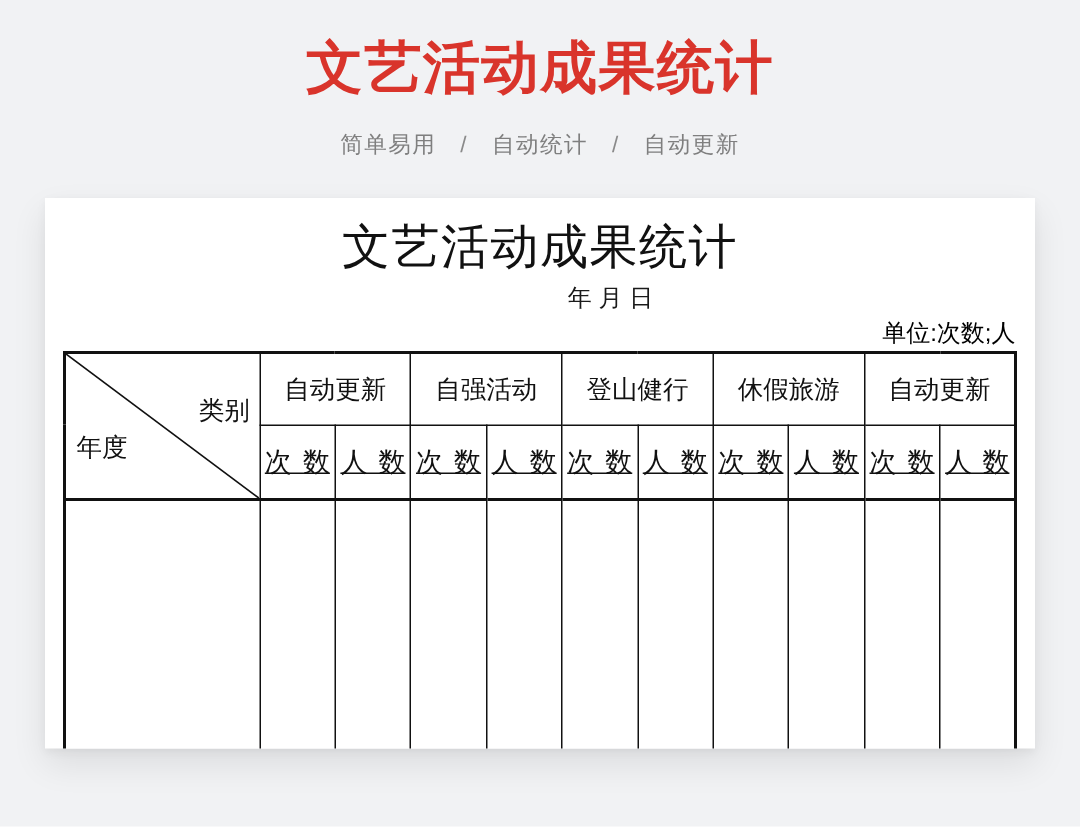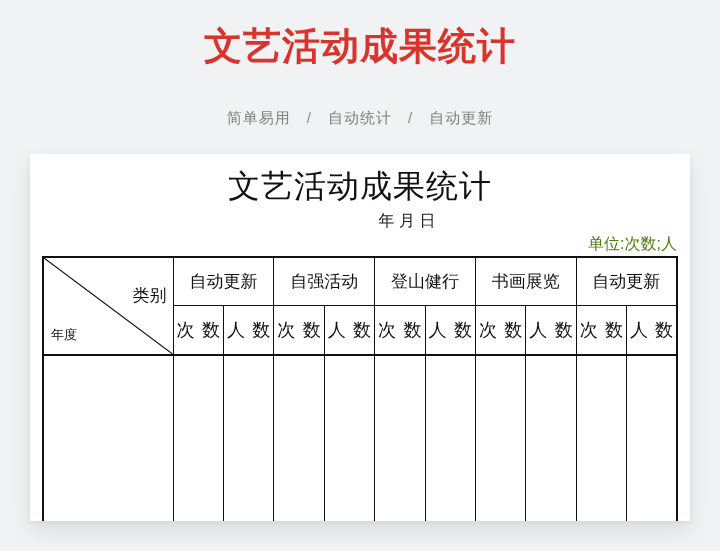--- a/index.html
+++ b/index.html
@@ -16,21 +16,21 @@
     margin: 0;
     padding-top: 25px;
     text-align: center;
     font-size: 38px;
     line-height: 1.15;
     font-weight: 900;
     letter-spacing: 1px;
     color: #d9342b; 
   }
   .page-subtitle {
-    margin-top: 40px;
+    margin-top: 18px;
     text-align: center;
     font-size: 15px;
     color: #7f7f7f;
     letter-spacing: 1px;
   }
   .page-subtitle .sep {
     display: inline-block;
     margin: 0 16px;
     color: #8a8a8a;
   }
@@ -59,21 +59,21 @@
     text-align: center;
     font-size: 16px;
     color: #1a1a1a;
     transform: translateX(47px);
   }
   .unit-line {
     margin-top: 2px;
     padding-right: 13px;
     text-align: right;
     font-size: 16px;
-    color: #4d7c0f;
+    color: #000000;
   }
 
   
   table.stats {
     width: 634px;
     margin: 1px auto 0 auto;
     border-collapse: collapse;
     table-layout: fixed;
     border: 2px solid #111;
     border-bottom: none;
@@ -84,25 +84,26 @@
     color: #111;
     padding: 0;
   }
   .row-groups th { height: 47px; font-size: 17px; text-align: center; }
   .row-subs th   { height: 48px; font-size: 18px; }
   .th-sub {
     text-align: justify;
     -moz-text-align-last: justify;
     text-align-last: justify;
     padding: 0 3px !important;
+    text-decoration: underline;
   }
   .corner-cell { position: relative; padding: 0; }
   .corner-cell svg { position: absolute; left: 0; top: 0; width: 100%; height: 100%; display: block; }
   .corner-top    { position: absolute; top: 26px; right: 6px;  font-size: 17px; }
-  .corner-bottom { position: absolute; bottom: 10px; left: 7px; font-size: 13px; }
+  .corner-bottom { position: absolute; bottom: 22px; left: 7px; font-size: 17px; }
   tbody td.body-cell {
     height: 175px;
     border-top: 2px solid #111;
     border-bottom: none;
     background: #ffffff;
   }
 </style>
 </head>
 <body style="background: rgb(241, 242, 244);">
 
@@ -127,21 +128,21 @@
         <th class="corner-cell" rowspan="2">
           <svg viewBox="0 0 100 100" preserveAspectRatio="none">
             <line x1="0" y1="0" x2="100" y2="100" stroke="#111" stroke-width="1.1" vector-effect="non-scaling-stroke"></line>
           </svg>
           <span class="corner-top">类别</span>
           <span class="corner-bottom">年度</span>
         </th>
         <th colspan="2">自动更新</th>
         <th colspan="2">自强活动</th>
         <th colspan="2">登山健行</th>
-        <th colspan="2">书画展览</th>
+        <th colspan="2">休假旅游</th>
         <th colspan="2">自动更新</th>
       </tr>
       <tr class="row-subs">
         <th class="th-sub">次 数</th>
         <th class="th-sub">人 数</th>
         <th class="th-sub">次 数</th>
         <th class="th-sub">人 数</th>
         <th class="th-sub">次 数</th>
         <th class="th-sub">人 数</th>
         <th class="th-sub">次 数</th>

